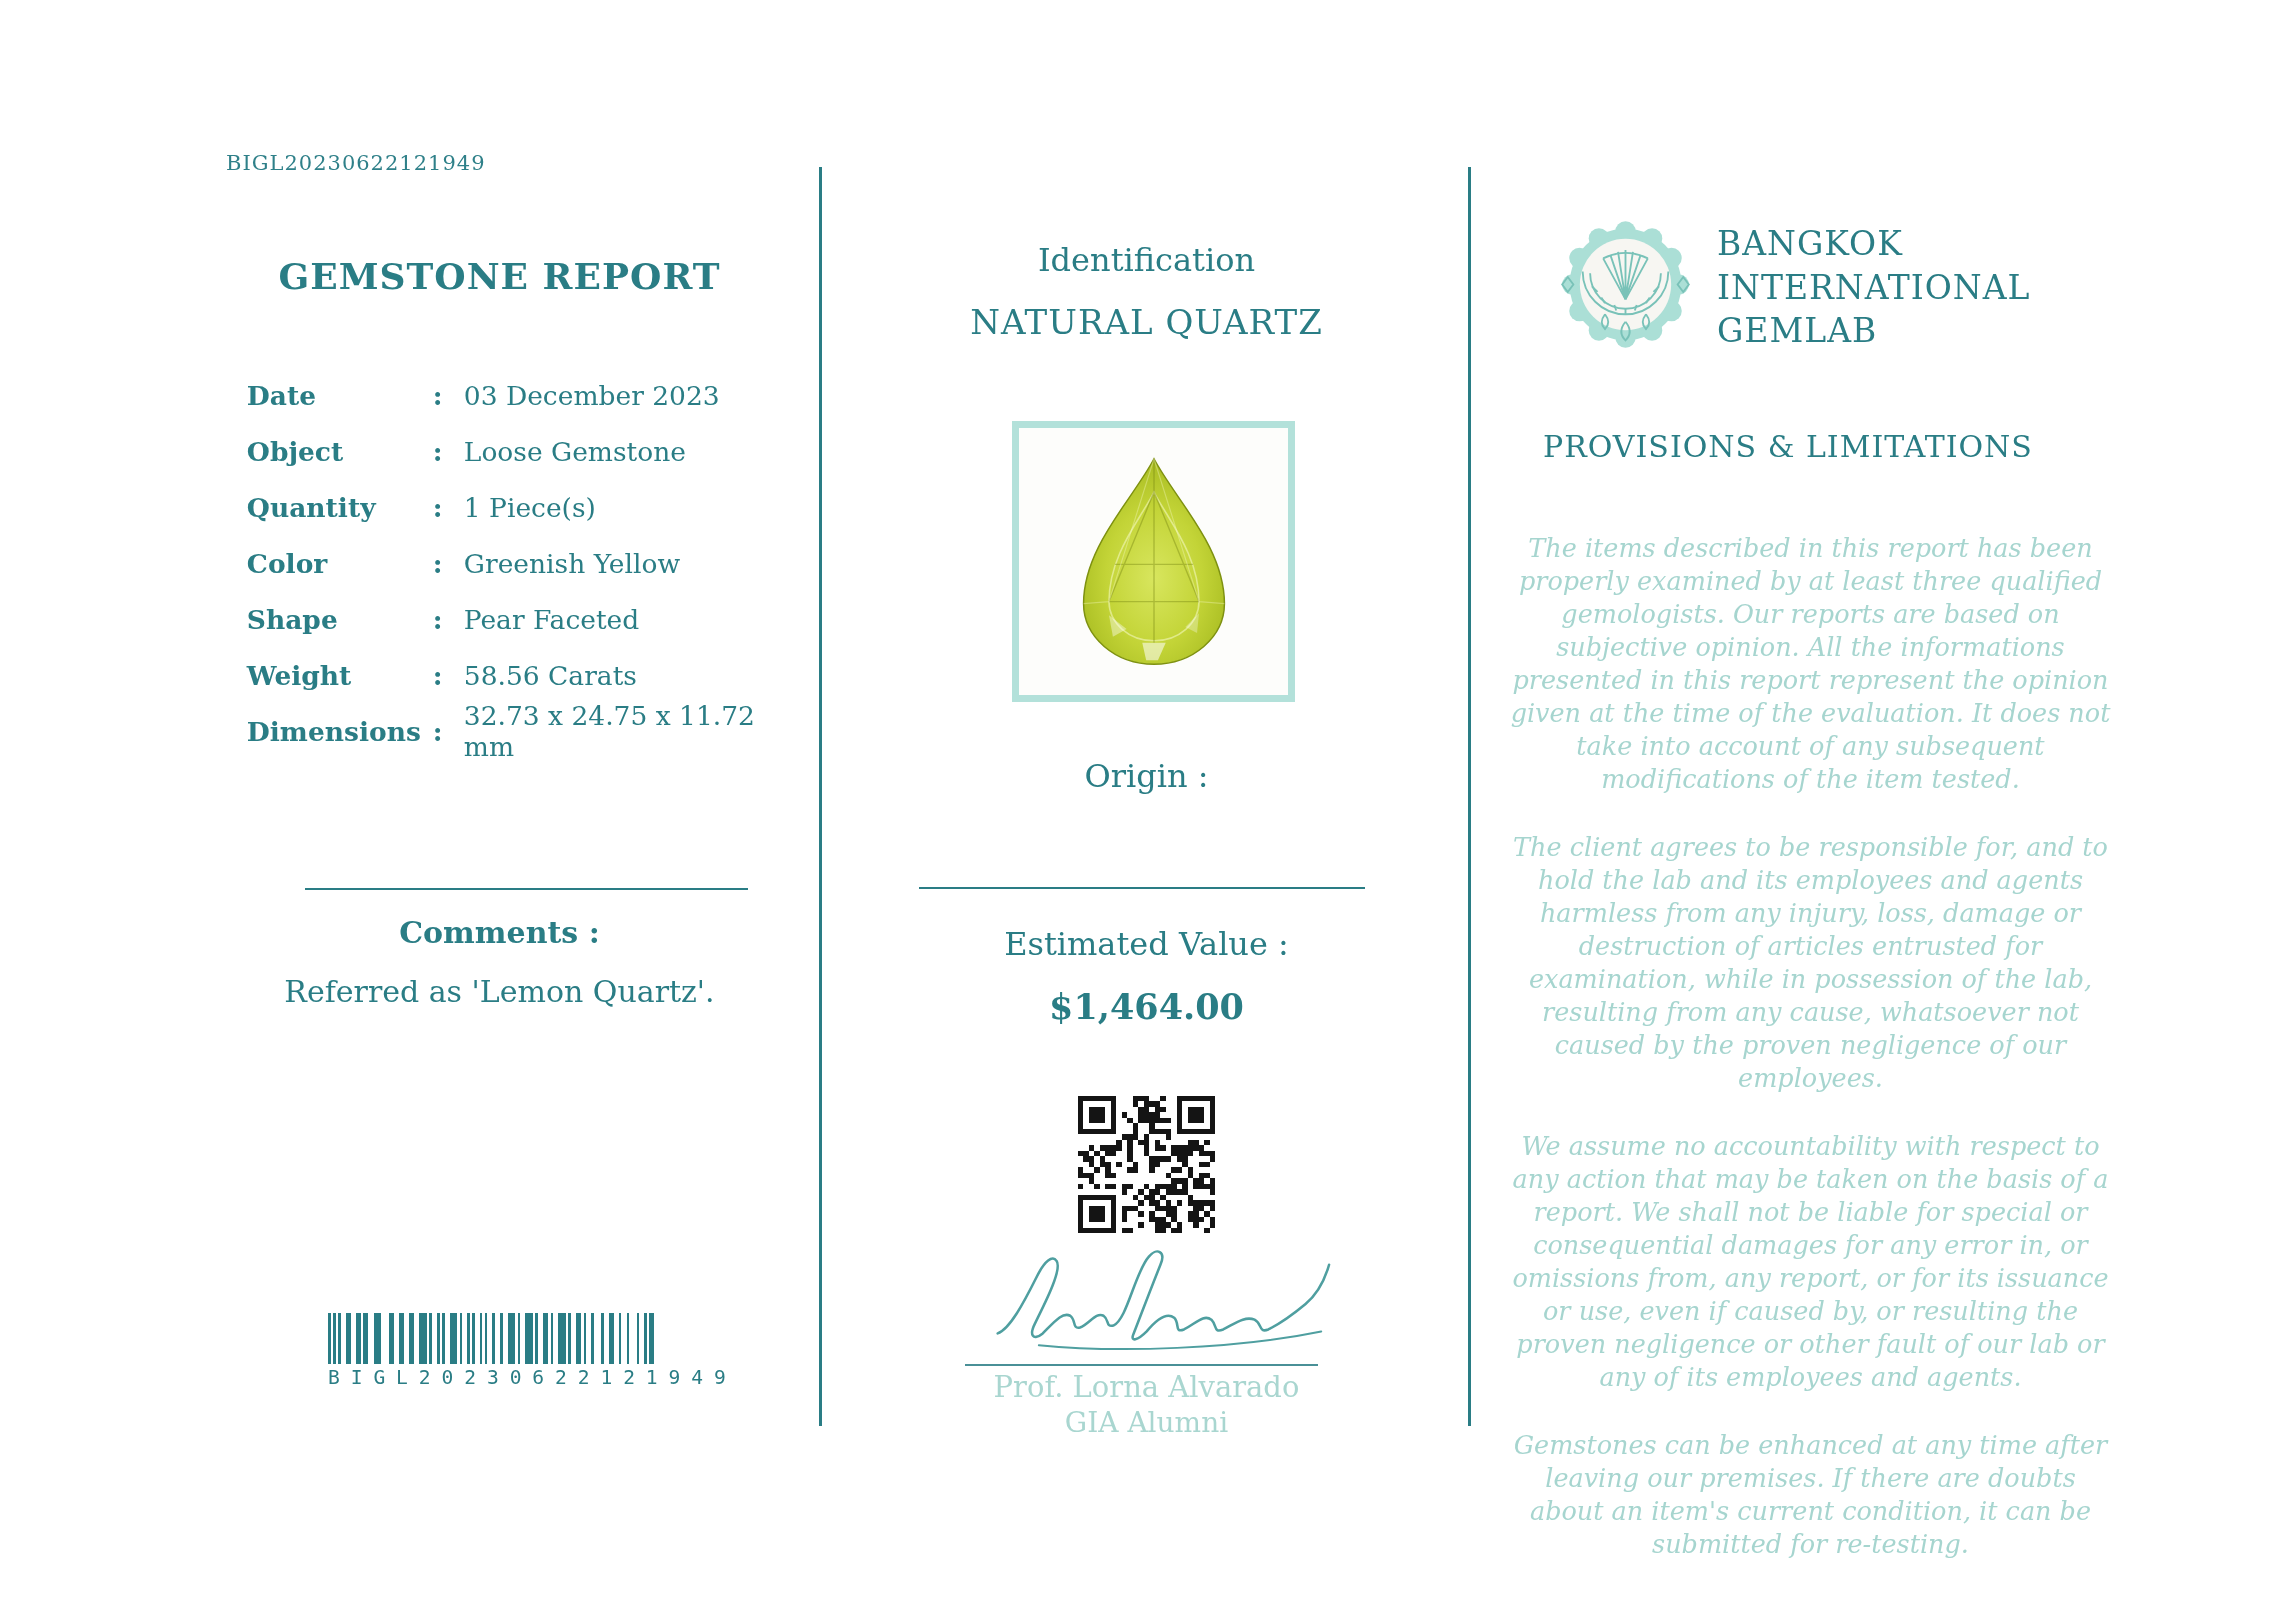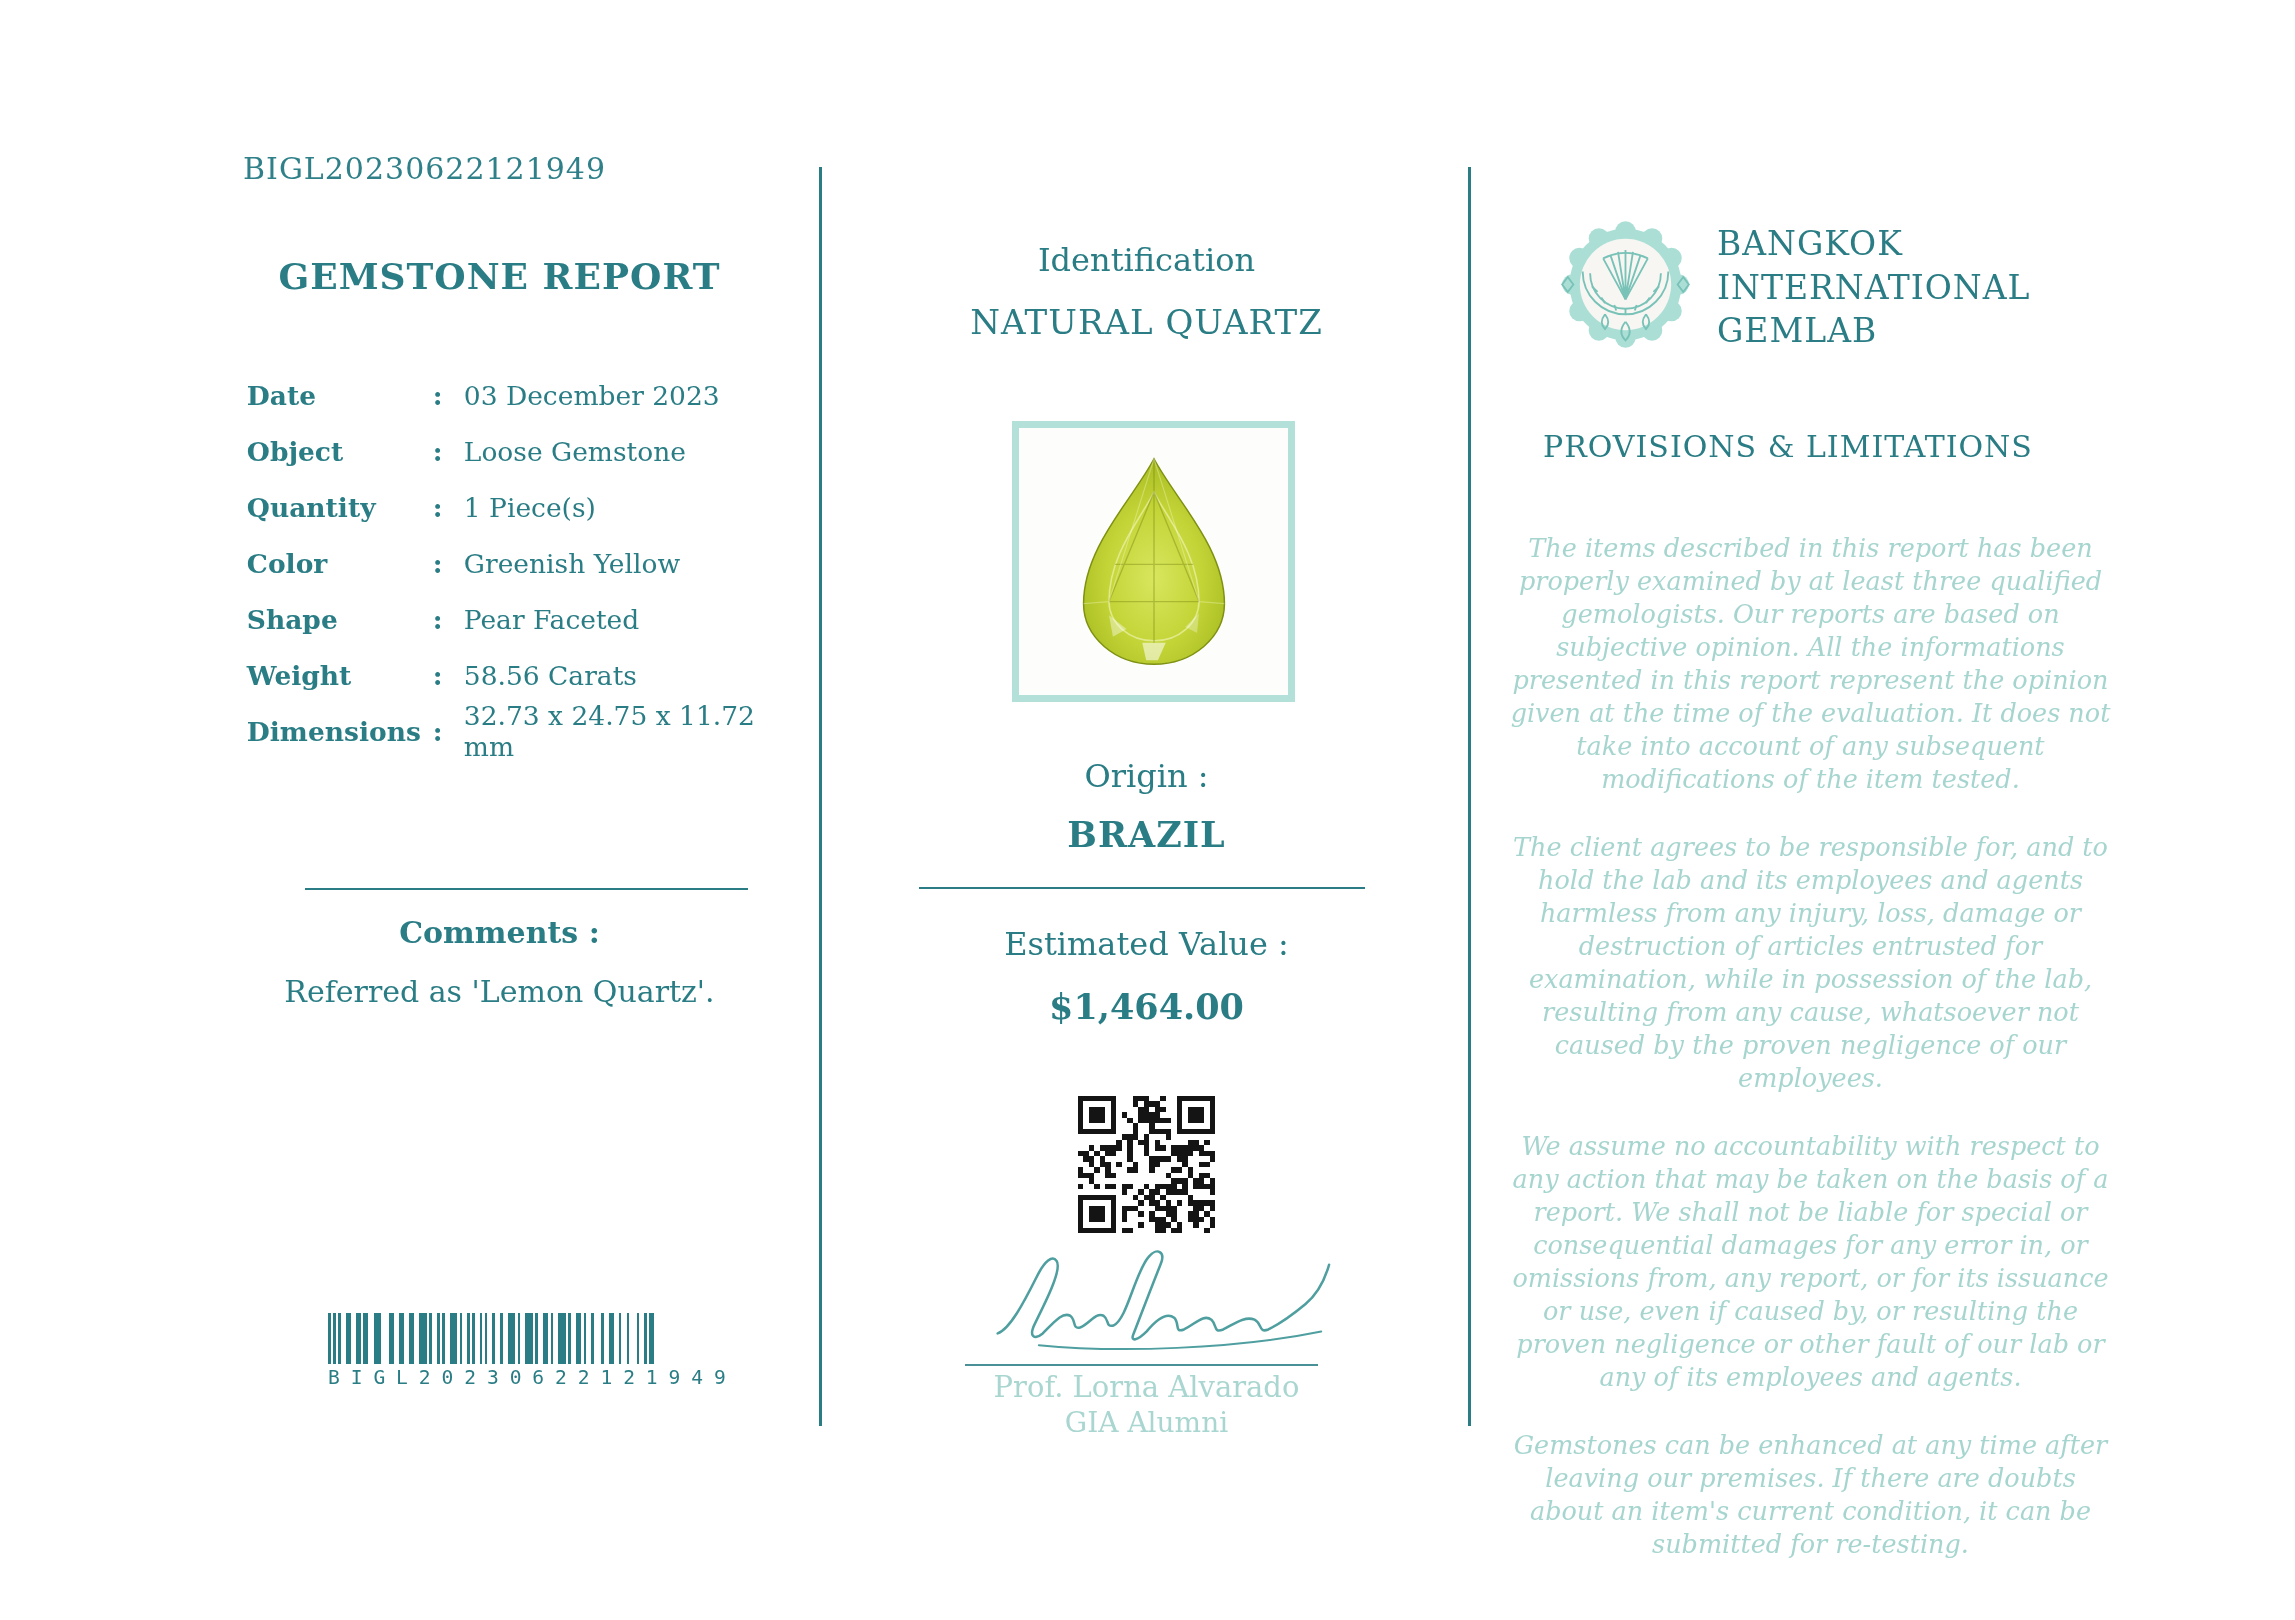--- a/index.html
+++ b/index.html
@@ -2,21 +2,21 @@
 <html><head>
 <meta charset="utf-8">
 <style>
   html,body{margin:0;padding:0;background:#ffffff;}
   #page{
     position:relative;width:2296px;height:1620px;background:#ffffff;overflow:hidden;
     font-family:"DejaVu Serif","Liberation Serif",serif;color:#2a7d85;
   }
   .abs{position:absolute;}
   
-  .report-number{left:243px;top:151px;font-size:30px;letter-spacing:1px;color:#2f8089;}
+  .report-number{left:226px;top:151px;font-size:21px;letter-spacing:1px;color:#2f8089;}
   .gem-title{left:235px;top:255px;width:529px;text-align:center;font-size:36px;font-weight:700;letter-spacing:1px;}
   .details{left:235px;top:367px;width:549px;}
   .detail-row{display:flex;height:56px;align-items:center;font-size:26.5px;}
   .detail-row .dl{flex:0 0 186px;padding-left:11.8px;font-weight:700;}
   .detail-row .dc{flex:0 0 31px;font-weight:700;}
   .detail-row .dv{flex:1;}
   .comments-hr{left:305px;top:888px;width:443px;height:2px;background:#2a7d85;}
   .comments-label{left:235px;top:915px;width:529px;text-align:center;font-weight:700;font-size:30px;}
   .comments-text{left:235px;top:974px;width:529px;text-align:center;font-size:30px;}
   .barcode{left:328px;top:1313px;width:398px;height:51px;font-size:0;white-space:nowrap;overflow:hidden;}
@@ -143,21 +143,20 @@
       <path d="M100,44 C114,72 146,108 146,156 A46,40 0 1 1 54,156 C54,108 86,72 100,44 Z" fill="none" stroke="rgba(248,252,200,0.55)" stroke-width="1.6"></path>
       <path d="M100,10 L100,44 M100,44 L54,156 M100,44 L146,156 M100,44 L100,198 M60,118 L140,118 M54,156 L146,156" fill="none" stroke="rgba(115,130,15,0.40)" stroke-width="1.4"></path>
       <path d="M100,10 L54,156 M100,10 L146,156 M28,158 L54,156 M172,158 L146,156" fill="none" stroke="rgba(248,252,200,0.35)" stroke-width="1.2"></path>
       <polygon points="88,198 112,198 104,216 92,216" fill="rgba(255,255,255,0.55)"></polygon>
       <polygon points="54,170 72,184 58,192" fill="rgba(255,255,255,0.40)"></polygon>
       <polygon points="146,168 132,182 144,188" fill="rgba(255,255,255,0.30)"></polygon>
     </svg>
   </div>
 
   <div class="abs mid origin-label">Origin :</div>
-  <div class="abs mid origin-value">BRAZIL</div>
 
   <div class="abs mid-hr"></div>
 
   <div class="abs mid est-label">Estimated Value :</div>
   <div class="abs mid est-value">$1,464.00</div>
 
   <svg class="abs qr" id="qr" viewBox="0 0 25 25" shape-rendering="crispEdges">
       <rect x="10" y="0" width="1" height="1" fill="#141414"></rect>
       <rect x="11" y="0" width="1" height="1" fill="#141414"></rect>
       <rect x="12" y="0" width="1" height="1" fill="#141414"></rect>

